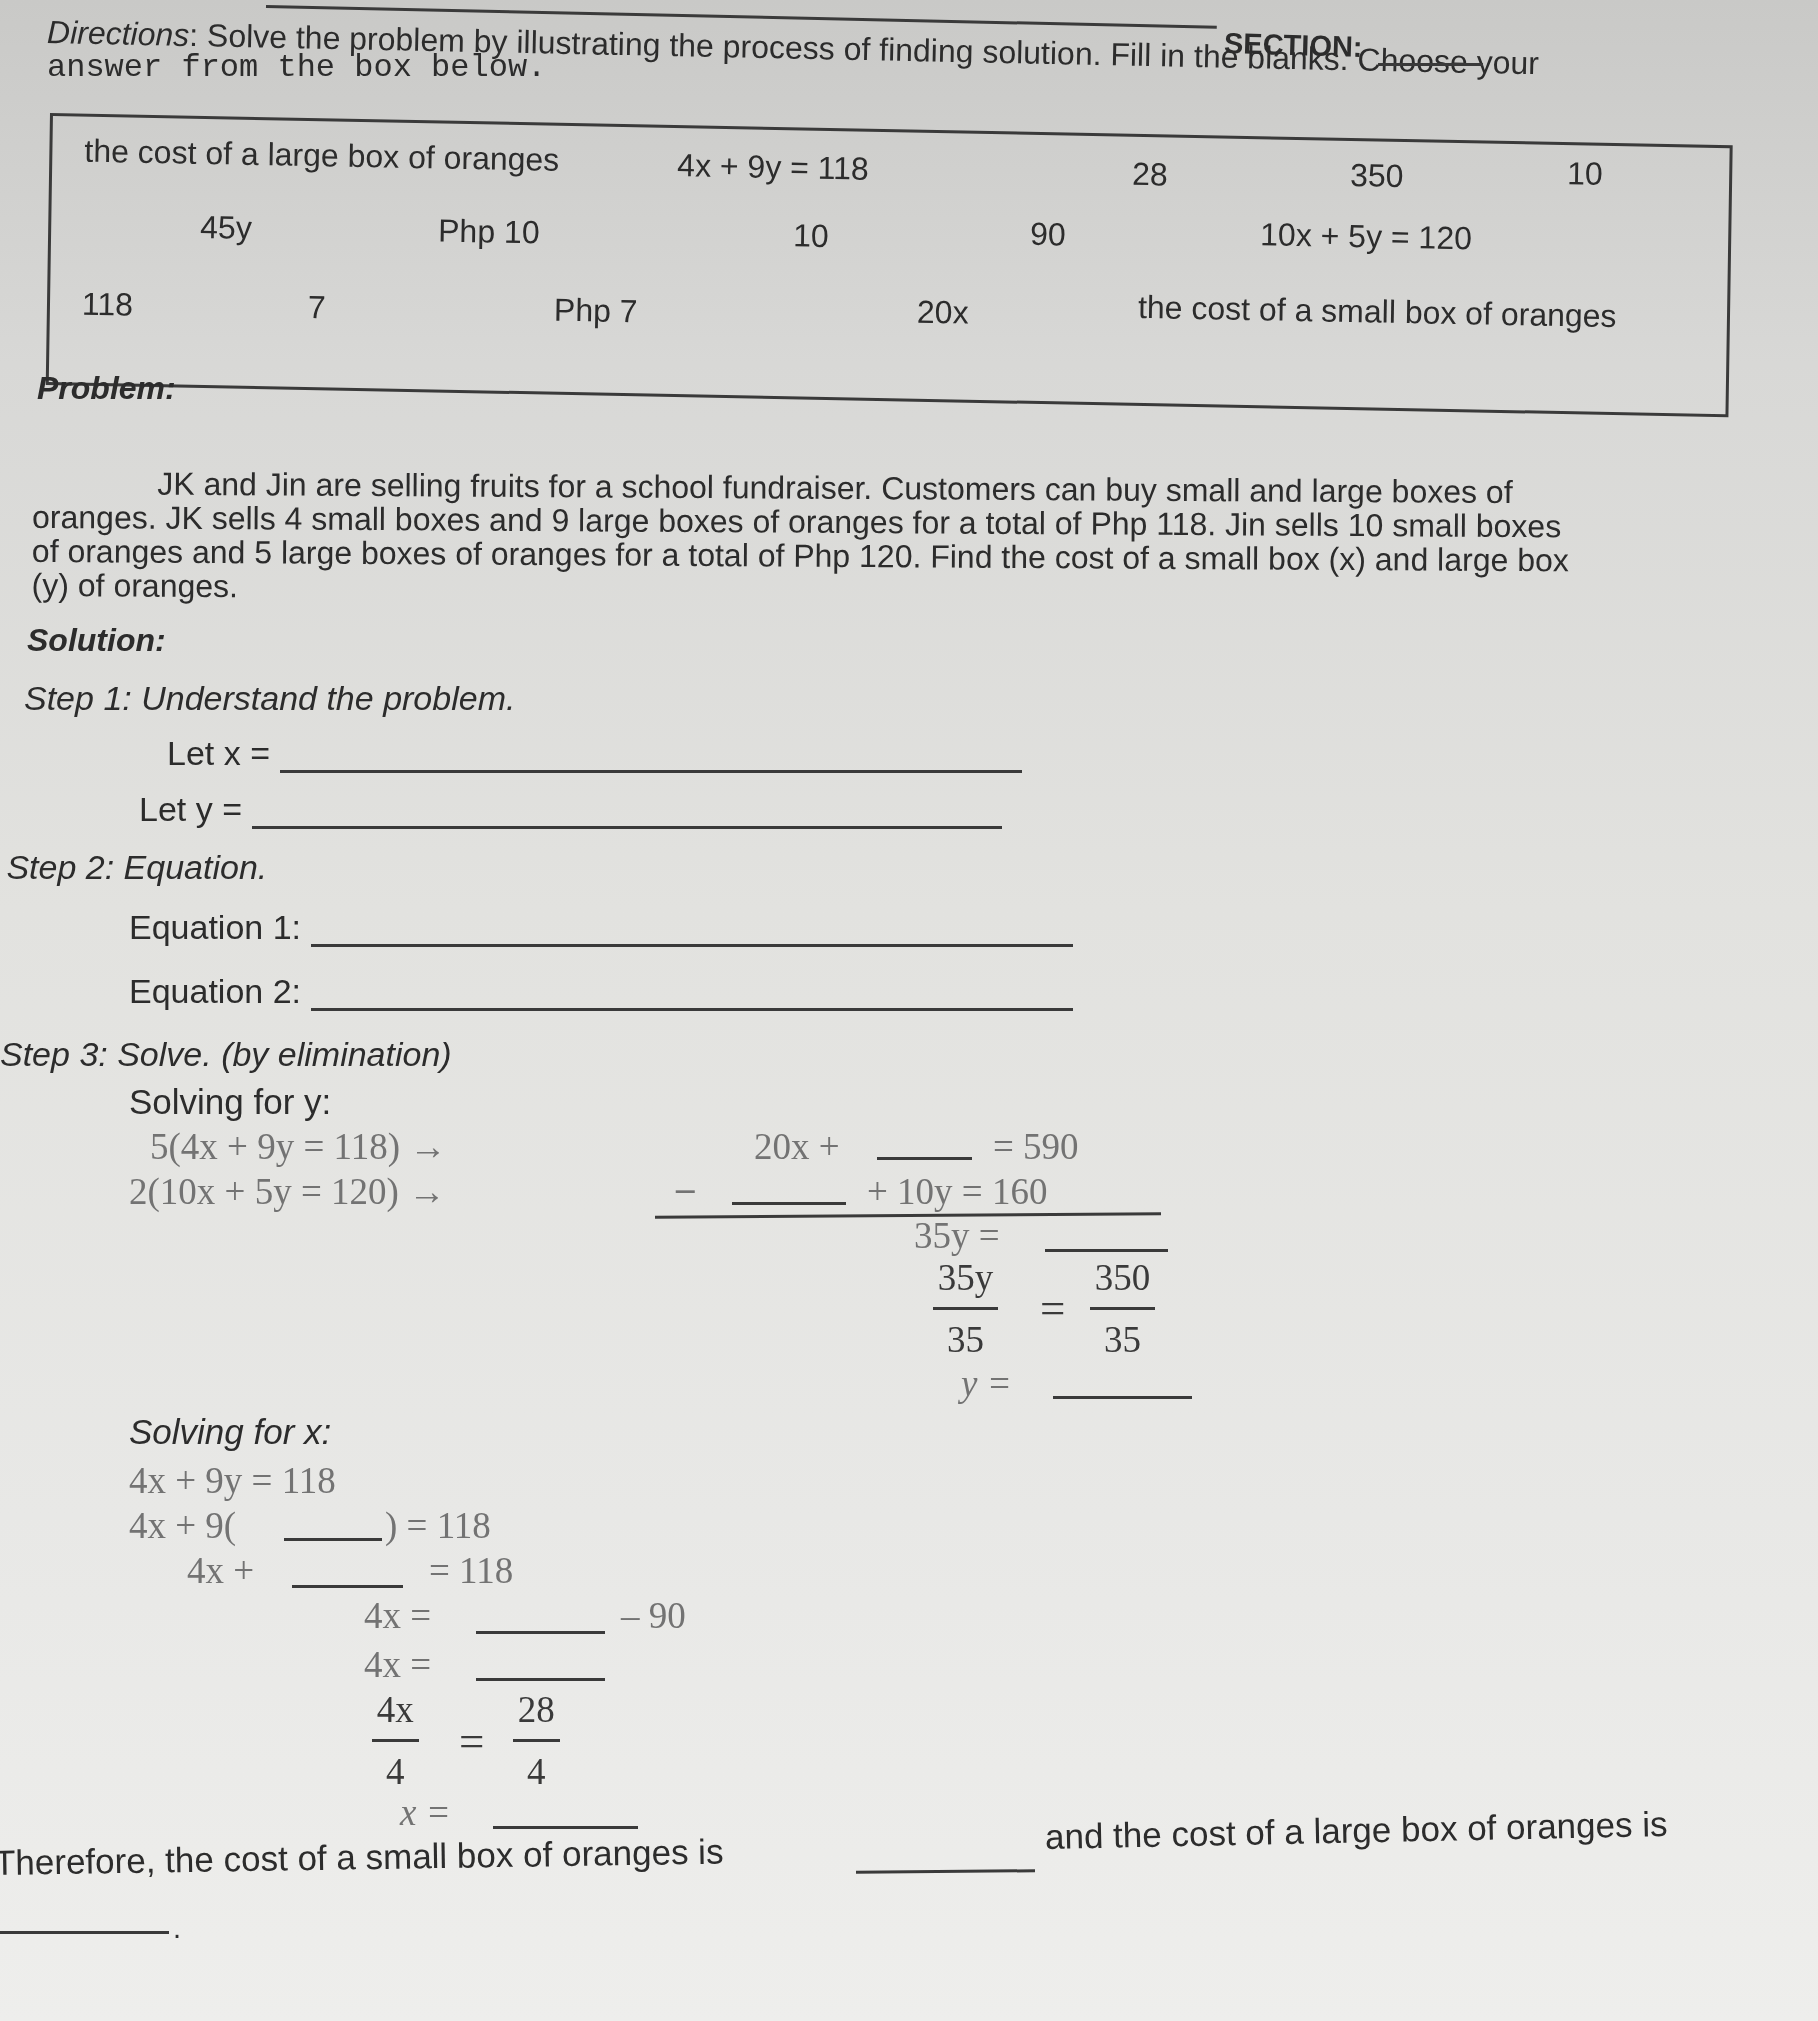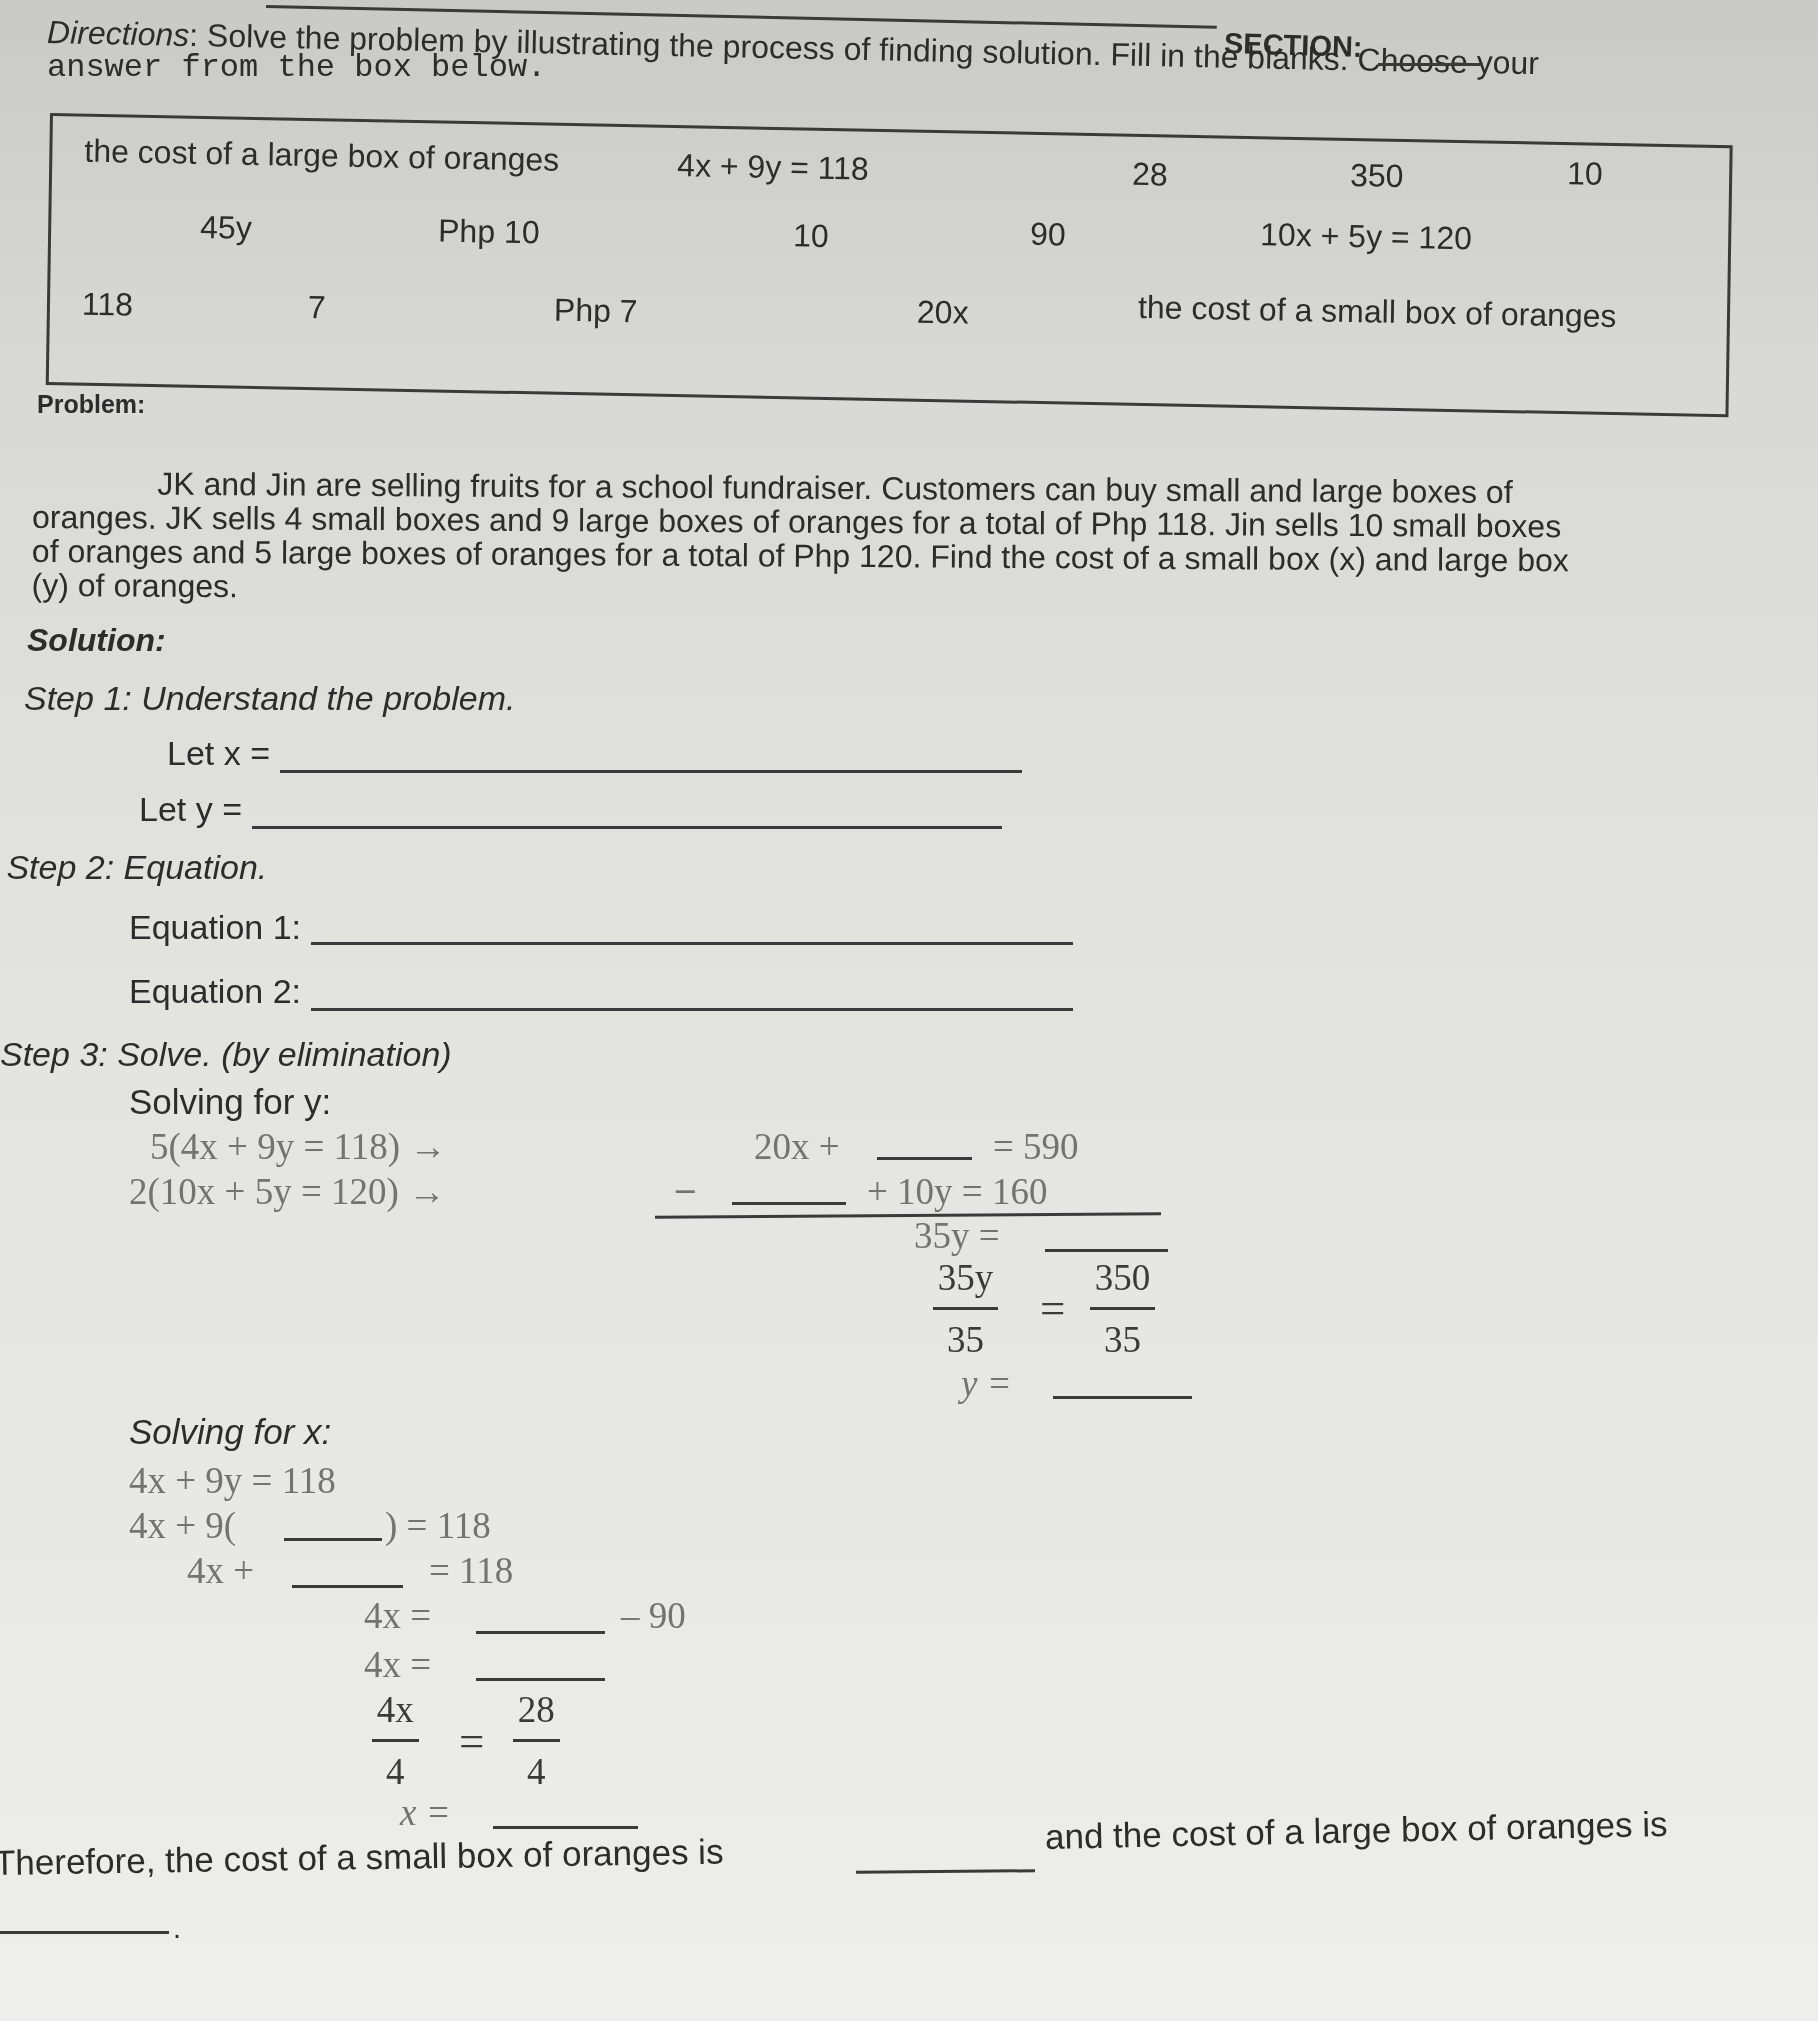--- a/index.html
+++ b/index.html
@@ -40,21 +40,21 @@
     
     .wordbank {
       left: 50px; top: 113px; width: 1677px; height: 266px;
       border: 3.2px solid #3a3a3a;
       transform: rotate(1.1deg) skewX(0.2deg);
       transform-origin: left top;
     }
     .wb-item { position: absolute; font-size: 32px; white-space: nowrap; }
 
     
-    .problem-label { left: 37px; top: 390px; font-size: 25px; font-weight: bold; }
+    .problem-label { left: 37px; top: 370px; font-size: 32px; font-style: italic; font-weight: bold; }
     .problem-text { left: 32px; top: 466px; width: 1741px; font-size: 32px; line-height: 34px; transform: rotate(0.35deg); transform-origin: left; }
     .problem-text .pline { white-space: nowrap; }
     .solution-label { left: 27px; top: 622px; font-size: 32px; font-style: italic; font-weight: bold; }
 
     
     .step { font-size: 34px; font-style: italic; white-space: nowrap; }
     .field-row { font-size: 34px; white-space: nowrap; display: flex; align-items: flex-end; }
     .field-row .blank { height: 32px; }
     .math { font-family: "Liberation Serif", serif; font-size: 37px; white-space: nowrap; color: #737373; }
     .rule { position: absolute; height: 3.2px; background: #3a3a3a; }
@@ -121,21 +121,21 @@
   <span class="blank" style="width:742px; margin-left:9.7px;"></span>
 </div>
 
 <div class="abs field-row" style="left:139px; top:790px;">
   <span>Let y =</span>
   <span class="blank" style="width:750px; margin-left:9.7px;"></span>
 </div>
 
 <div class="abs step" style="left:6.4px; top:848px;">Step 2: Equation.</div>
 
-<div class="abs field-row" style="left:129px; top:908px;align-items:center;">
+<div class="abs field-row" style="left:129px; top:908px;">
   <span>Equation 1:</span>
   <span class="blank" style="width:762px; margin-left:9.7px;"></span>
 </div>
 
 <div class="abs field-row" style="left:129px; top:972px;">
   <span>Equation 2:</span>
   <span class="blank" style="width:762px; margin-left:9.7px;"></span>
 </div>
 
 <div class="abs step" style="left:0px; top:1035px;">Step 3: Solve. (by elimination)</div>

